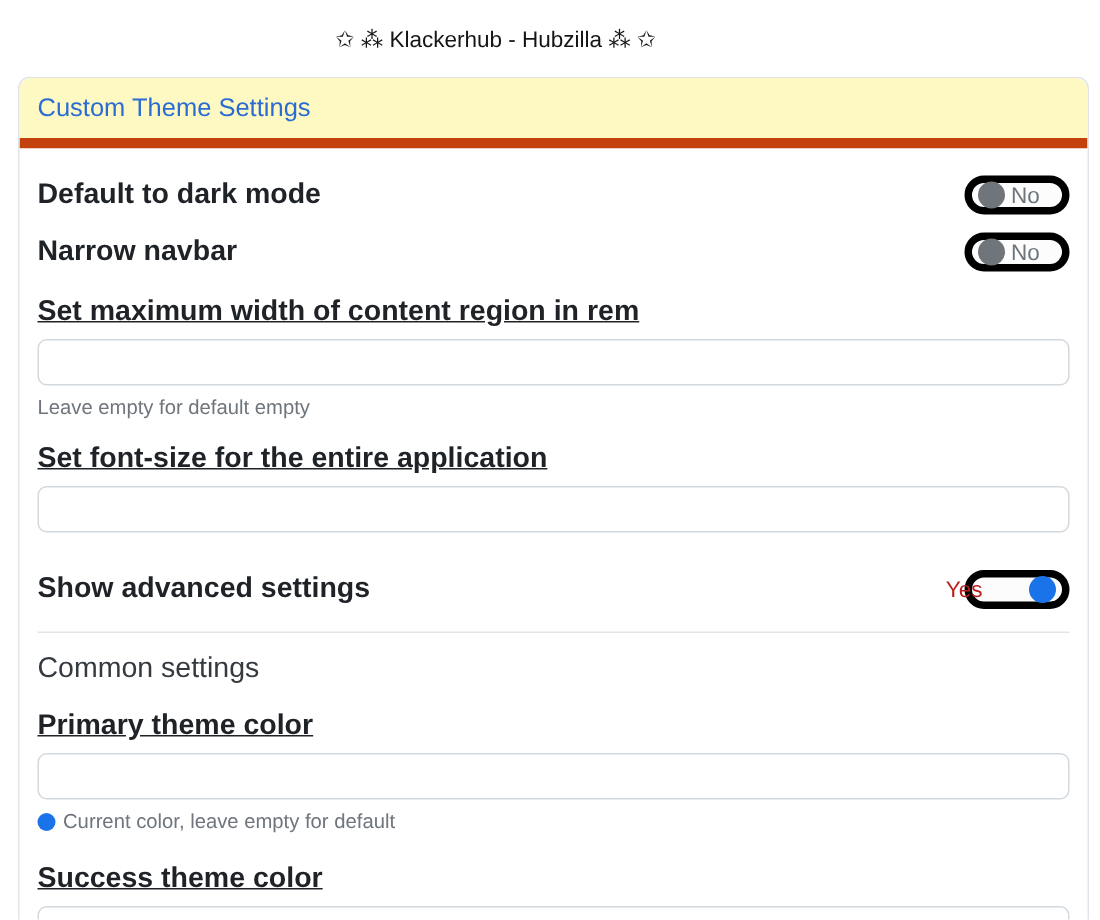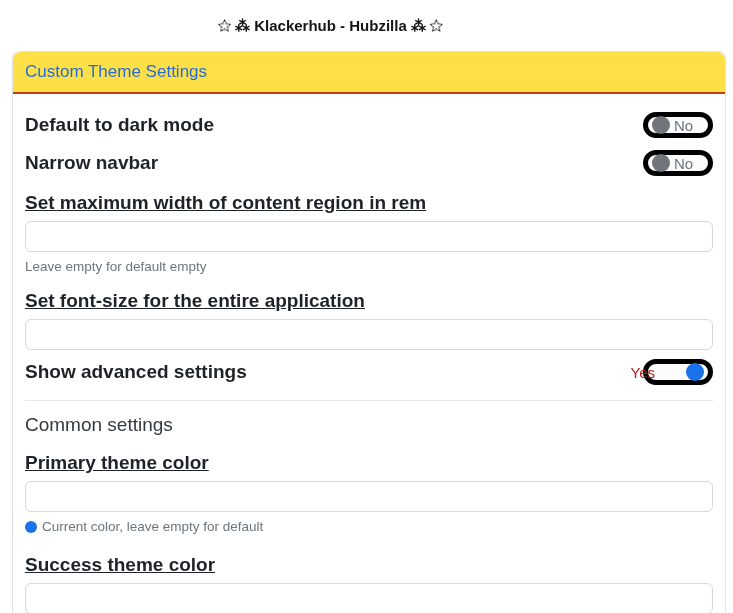--- a/index.html
+++ b/index.html
@@ -8,34 +8,34 @@
     width: 733px; height: 613px; overflow: hidden;
     background: #ffffff;
     font-family: "Liberation Sans", sans-serif;
     color: #212529;
   }
   .topbar {
     height: 51px;
     display: flex; align-items: center; justify-content: center;
   }
   .topbar-title {
-    font-weight: 700; font-size: 15px; color: #151515;
+    font-weight: 400; font-size: 15px; color: #151515;
     position: relative; left: -36px;
     white-space: nowrap;
   }
   .panel {
     margin: 0 7px 0 12px;
     border: 1px solid #e0e4e8;
     border-bottom: none;
     border-radius: 8px 8px 0 0;
     background: #ffffff;
   }
   .panel-header {
-    background: #fde047;
-    border-bottom: 2px solid #c2410c;
+    background: #fef9c3;
+    border-bottom: 7px solid #c2410c;
     border-radius: 8px 8px 0 0;
     padding: 10px 12px;
   }
   .panel-header-link {
     font-size: 17px; text-decoration: none; cursor: pointer;
   }
   .panel-body { padding: 9px 12px 16px 12px; }
 
   .toggle-row {
     display: flex; align-items: center; justify-content: space-between;
@@ -116,21 +116,21 @@
       <label class="field-label">Set maximum width of content region in rem</label>
       <input class="text-input" type="text" value="" style="">
       <div class="help-text">Leave empty for default empty</div>
     </div>
 
     <div class="group">
       <label class="field-label">Set font-size for the entire application</label>
       <input class="text-input" type="text" value="" style="">
     </div>
 
-    <div class="toggle-row" style="margin-top:9px;">
+    <div class="toggle-row" style="margin-top:25px;">
       <span class="field-label">Show advanced settings</span>
       <div class="toggle on">
         <span>Yes</span>
         <span class="knob" style="background: rgb(26, 115, 232);"></span>
       </div>
     </div>
 
     <hr class="divider">
 
     <h2 class="section-heading">Common settings</h2>

